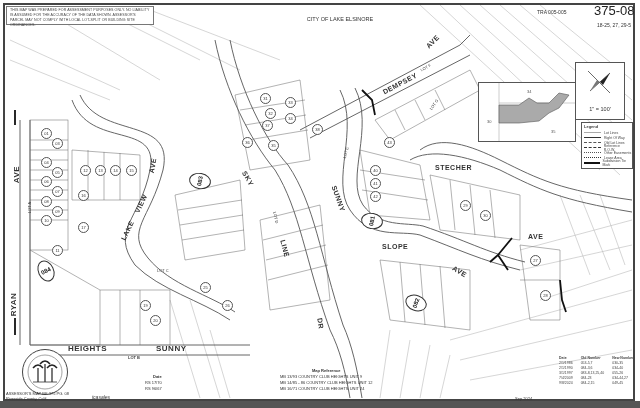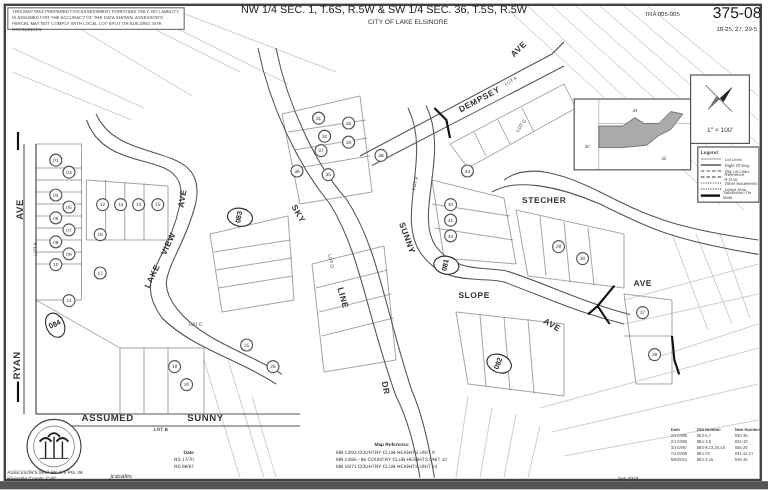--- a/index.html
+++ b/index.html
@@ -96,42 +96,41 @@
       <path d="M560 280 L562 300 L566 312"></path>
       <path d="M15 110 L15 125"></path>
       <path d="M15 318 L15 335"></path>
     </g>
   </svg>
 
   <div class="frame"></div>
   <div class="bottom-bar"></div>
 
   <div class="disclaimer">THIS MAP WAS PREPARED FOR ASSESSMENT PURPOSES ONLY. NO LIABILITY IS ASSUMED FOR THE ACCURACY OF THE DATA SHOWN. ASSESSOR'S PARCEL MAY NOT COMPLY WITH LOCAL LOT-SPLIT OR BUILDING SITE ORDINANCES.</div>
-  <div class="title">NW 1/4 SEC. 1,  T.6S, R.5W &amp; SW 1/4 SEC. 36, T.5S, R.5W</div>
   <div class="city">CITY OF LAKE ELSINORE</div>
   <div class="tra">TRA 005-005</div>
   <div class="book">375-08</div>
   <div class="sub-pages">18-25, 27, 29-5</div>
 
   <div class="street" style="left:8px;top:170px;font-size:8px;transform:rotate(-90deg);">AVE</div>
   <div class="street" style="left:2px;top:300px;font-size:8px;transform:rotate(-90deg);">RYAN</div>
   <div class="street" style="left:117px;top:227px;font-size:7px;transform:rotate(-65deg);">LAKE</div>
   <div class="street" style="left:131px;top:200px;font-size:7px;transform:rotate(-65deg);">VIEW</div>
   <div class="street" style="left:145px;top:162px;font-size:7px;transform:rotate(-80deg);">AVE</div>
   <div class="street" style="left:240px;top:175px;font-size:7px;transform:rotate(60deg);">SKY</div>
   <div class="street" style="left:276px;top:245px;font-size:7px;transform:rotate(75deg);">LINE</div>
   <div class="street" style="left:315px;top:320px;font-size:7px;transform:rotate(80deg);">DR</div>
   <div class="street" style="left:325px;top:195px;font-size:7px;transform:rotate(70deg);">SUNNY</div>
   <div class="street" style="left:381px;top:80px;font-size:7px;transform:rotate(-28deg);">DEMPSEY</div>
   <div class="street" style="left:425px;top:38px;font-size:7px;transform:rotate(-45deg);">AVE</div>
   <div class="street" style="left:435px;top:164px;font-size:7px;">STECHER</div>
   <div class="street" style="left:528px;top:233px;font-size:7px;">AVE</div>
   <div class="street" style="left:382px;top:243px;font-size:7px;">SLOPE</div>
   <div class="street" style="left:452px;top:268px;font-size:7px;transform:rotate(30deg);">AVE</div>
-  <div class="street" style="left:68px;top:344px;font-size:8px;">ASSUMED</div>
+  <div class="street" style="left:68px;top:344px;font-size:8px;">HEIGHTS</div>
   <div class="street" style="left:156px;top:344px;font-size:8px;">SUNNY</div>
 
   <div class="lot-label" style="left:24px;top:205px;transform:rotate(-90deg);">LOT A</div>
   <div class="lot-label" style="left:128px;top:355px;font-weight:bold;">LOT B</div>
   <div class="lot-label" style="left:157px;top:268px;">LOT C</div>
   <div class="lot-label" style="left:270px;top:215px;transform:rotate(80deg);">LOT D</div>
   <div class="lot-label" style="left:340px;top:150px;transform:rotate(-75deg);">LOT E</div>
   <div class="lot-label" style="left:420px;top:65px;transform:rotate(-30deg);">LOT F</div>
   <div class="lot-label" style="left:428px;top:102px;transform:rotate(-55deg);">LOT G</div>
 

